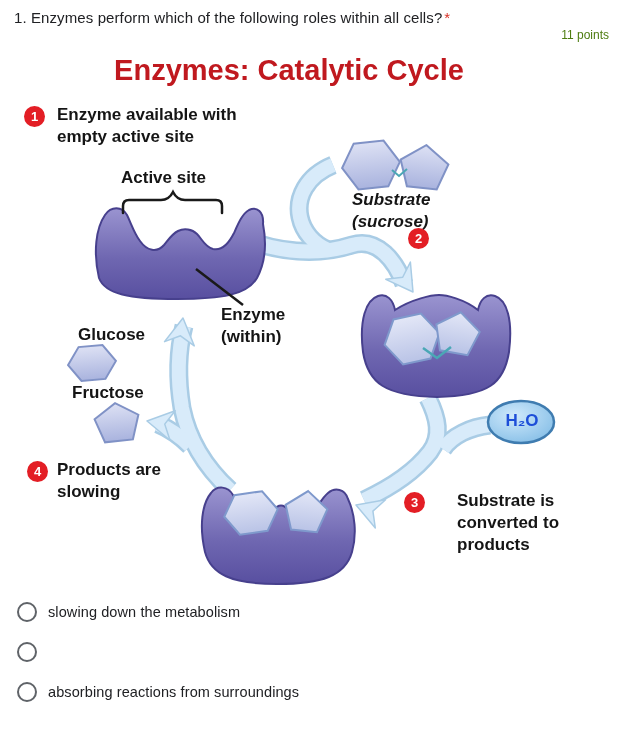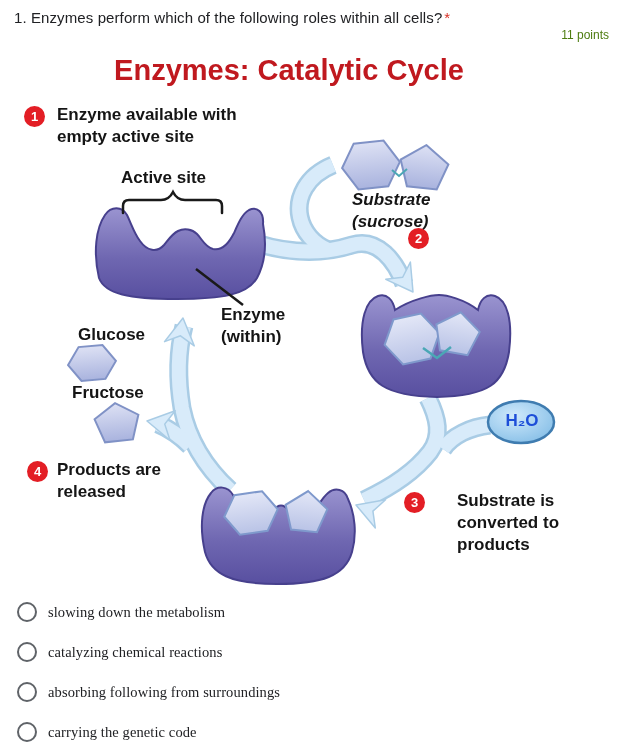--- a/index.html
+++ b/index.html
@@ -21,21 +21,21 @@
              color:#c0191f; letter-spacing:0; }
   .d-label { position:absolute; font-weight:bold; font-size:17px; line-height:22px;
              color:#151515; }
   .badge { position:absolute; width:21px; height:21px; border-radius:50%;
            background:#e31e25; color:#ffffff; font-size:13px; font-weight:bold;
            text-align:center; line-height:21px; }
   .h2o { position:absolute; text-align:center; font-weight:bold; font-size:17px; color:#1d4ed8; }
 
   
   .options { padding:4px 0 0 17px; }
-  .opt { display:flex; align-items:center; height:40px; cursor:pointer;font-family:Liberation Serif, serif; }
+  .opt { display:flex; align-items:center; height:40px; cursor:pointer; }
   .radio { width:20px; height:20px; border:2px solid #5f6368; border-radius:50%;
            flex:0 0 auto; margin-right:11px; background:#fff; }
   .opt-label { font-size:14.5px; color:#202124; letter-spacing:.1px; }
 </style>
 </head>
 <body>
 
 <div class="header">
   <div class="q-text">
     <span>1. Enzymes perform which of the following roles within all cells?</span><span class="req">*</span>
@@ -143,38 +143,33 @@
   <div class="d-label" style="left:352px; top:149px; width:102px;font-style:italic;">Substrate (sucrose)</div>
 
   <div class="badge" style="left:408px; top:188px;">2</div>
 
   <div class="d-label" style="left:221px; top:264px; width:100px;">Enzyme (within)</div>
 
   <div class="d-label" style="left:47px; top:284px;margin-left:31px;">Glucose</div>
   <div class="d-label" style="left:72px; top:342px;">Fructose</div>
 
   <div class="badge" style="left:27px; top:421px;">4</div>
-  <div class="d-label" style="left:57px; top:419px; width:132px;">Products are released</div>
+  <div class="d-label" style="left:57px; top:419px; width:132px;">Products are slowing</div>
 
   <div class="badge" style="left:404px; top:452px;">3</div>
   <div class="d-label" style="left:438px; top:450px; width:125px;margin-left:19px;">Substrate is converted to products</div>
 
   <div class="h2o" style="left:491px; top:371px; width:62px;">H₂O</div>
 </div>
 
 <div class="options">
   <div class="opt">
     <span class="radio"></span>
     <span class="opt-label">slowing down the metabolism</span>
   </div>
   <div class="opt">
     <span class="radio"></span>
-    <span class="opt-label">catalyzing chemical reactions</span>
   </div>
   <div class="opt">
     <span class="radio"></span>
-    <span class="opt-label">absorbing following from surroundings</span>
-  </div>
-  <div class="opt">
-    <span class="radio"></span>
-    <span class="opt-label">carrying the genetic code</span>
+    <span class="opt-label">absorbing reactions from surroundings</span>
   </div>
 </div>
 
 </body></html>

